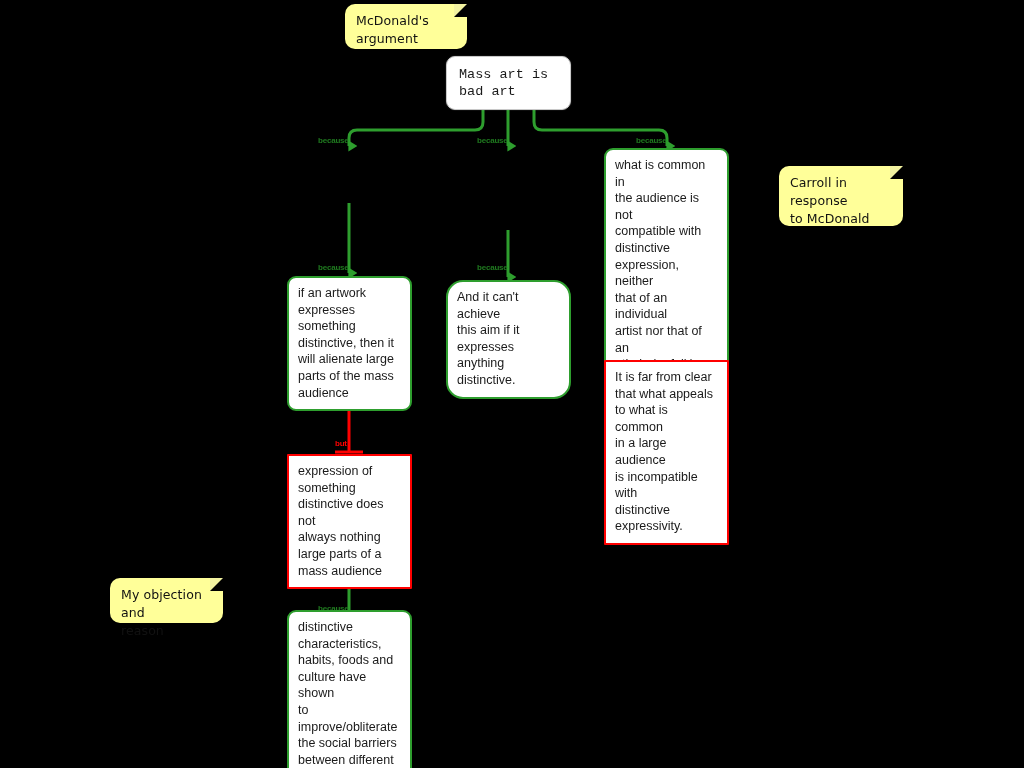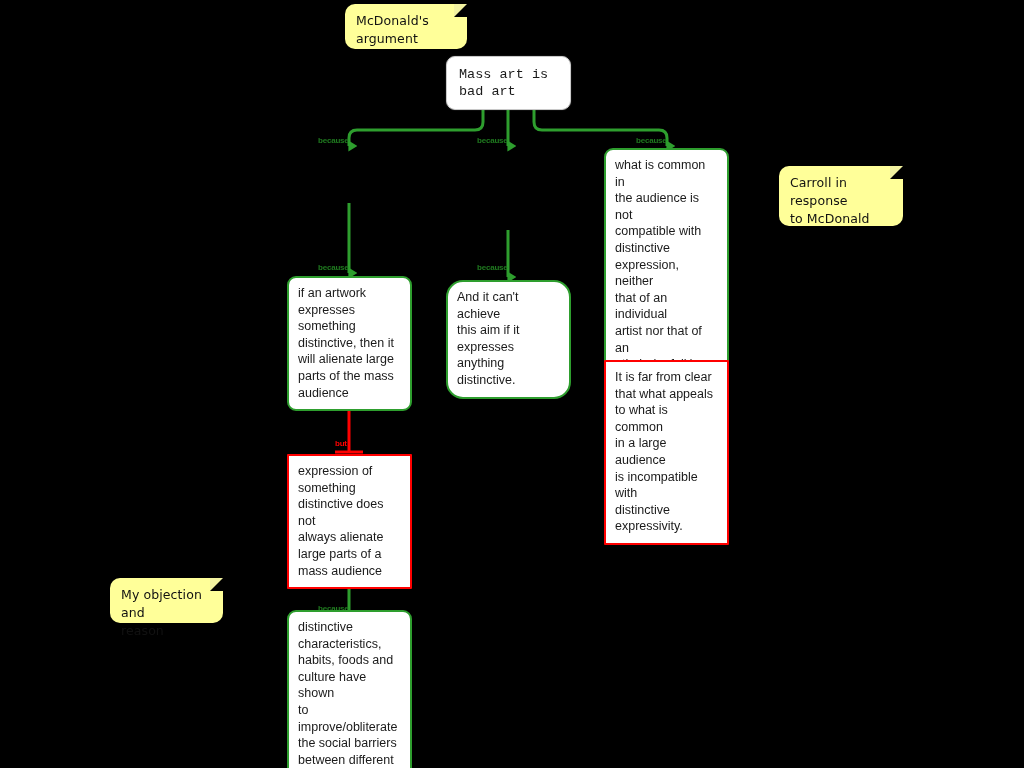--- a/index.html
+++ b/index.html
@@ -148,21 +148,21 @@
 in a large audience
 is incompatible with
 distinctive
 expressivity.</span>
   </div>
 
   <div class="node objection" style="left:287px;top:454px;width:125px;">
     <span class="txt">expression of
 something
 distinctive does not
-always alienate
+always nothing
 large parts of a
 mass audience</span>
   </div>
 
   <div class="node reason" style="left:287px;top:610px;width:125px;">
     <span class="txt">distinctive
 characteristics,
 habits, foods and
 culture have shown
 to

